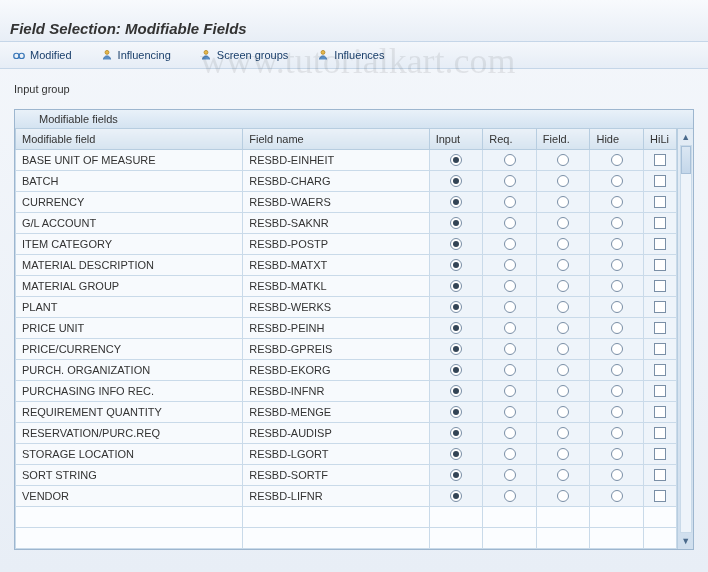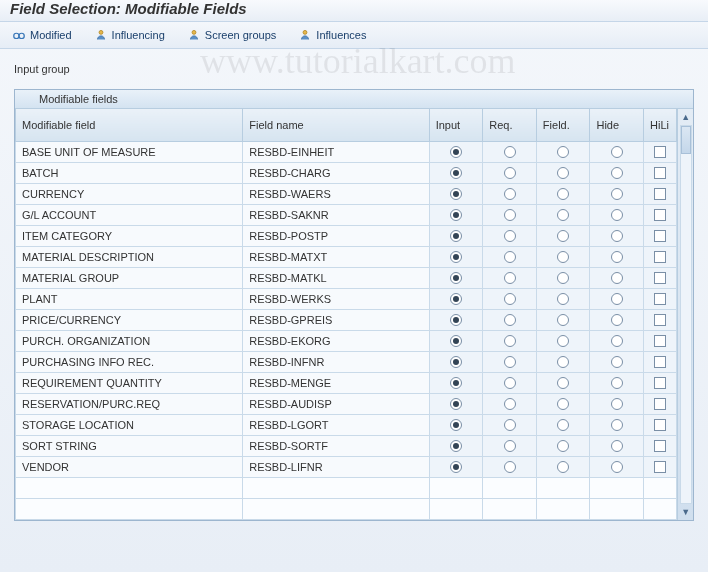--- a/index.html
+++ b/index.html
@@ -18,34 +18,34 @@
       left: 200px;
       font-size: 36px;
       color: rgba(0,0,0,0.08);
       font-family: Georgia, serif;
       pointer-events: none;
       z-index: 100;
     }
     .title-bar {
       background: linear-gradient(to bottom, #f8fafd 0%, #e8eef6 100%);
       border-bottom: 1px solid #c5d6e8;
-      padding: 0 10px 4px 10px;
+      padding: 20px 10px 4px 10px;
     }
     .title {
       font-size: 15px;
       font-weight: bold;
       font-style: italic;
       color: #333;
     }
     .toolbar {
       background: linear-gradient(to bottom, #f4f7fb 0%, #e6edf6 100%);
       border-bottom: 1px solid #c5d6e8;
       padding: 4px 8px;
       display: flex;
-      gap: 14px;
+      gap: 20px;
       align-items: center;
     }
     .toolbar-btn {
       display: flex;
       align-items: center;
       gap: 4px;
       color: #1a3f6b;
       cursor: pointer;
       font-size: 11px;
       padding: 2px 4px;
@@ -81,21 +81,21 @@
     }
     th {
       background: linear-gradient(to bottom, #eaf1f8 0%, #d6e4f0 100%);
       border: 1px solid #b7cde0;
       border-top: none;
       padding: 3px 6px;
       text-align: left;
       font-weight: normal;
       color: #333;
       font-size: 11px;
-      height: 32px;
+      height: 20px;
     }
     td {
       border: 1px solid #c9dae9;
       padding: 2px 6px;
       height: 21px;
       background: #f7fafd;
       white-space: nowrap;
       overflow: hidden;
       color: #333;
     }
@@ -312,20 +312,29 @@
             <tr>
               <td>PLANT</td>
               <td>RESBD-WERKS</td>
               <td class="radio-cell"><span class="rad sel"></span></td>
               <td class="radio-cell"><span class="rad"></span></td>
               <td class="radio-cell"><span class="rad"></span></td>
               <td class="radio-cell"><span class="rad"></span></td>
               <td class="check-cell"><span class="chk"></span></td>
             </tr>
             <tr>
+              <td>PRICE UNIT</td>
+              <td>RESBD-PEINH</td>
+              <td class="radio-cell"><span class="rad sel"></span></td>
+              <td class="radio-cell"><span class="rad"></span></td>
+              <td class="radio-cell"><span class="rad"></span></td>
+              <td class="radio-cell"><span class="rad"></span></td>
+              <td class="check-cell"><span class="chk"></span></td>
+            </tr>
+            <tr>
               <td>PRICE/CURRENCY</td>
               <td>RESBD-GPREIS</td>
               <td class="radio-cell"><span class="rad sel"></span></td>
               <td class="radio-cell"><span class="rad"></span></td>
               <td class="radio-cell"><span class="rad"></span></td>
               <td class="radio-cell"><span class="rad"></span></td>
               <td class="check-cell"><span class="chk"></span></td>
             </tr>
             <tr>
               <td>PURCH. ORGANIZATION</td>

